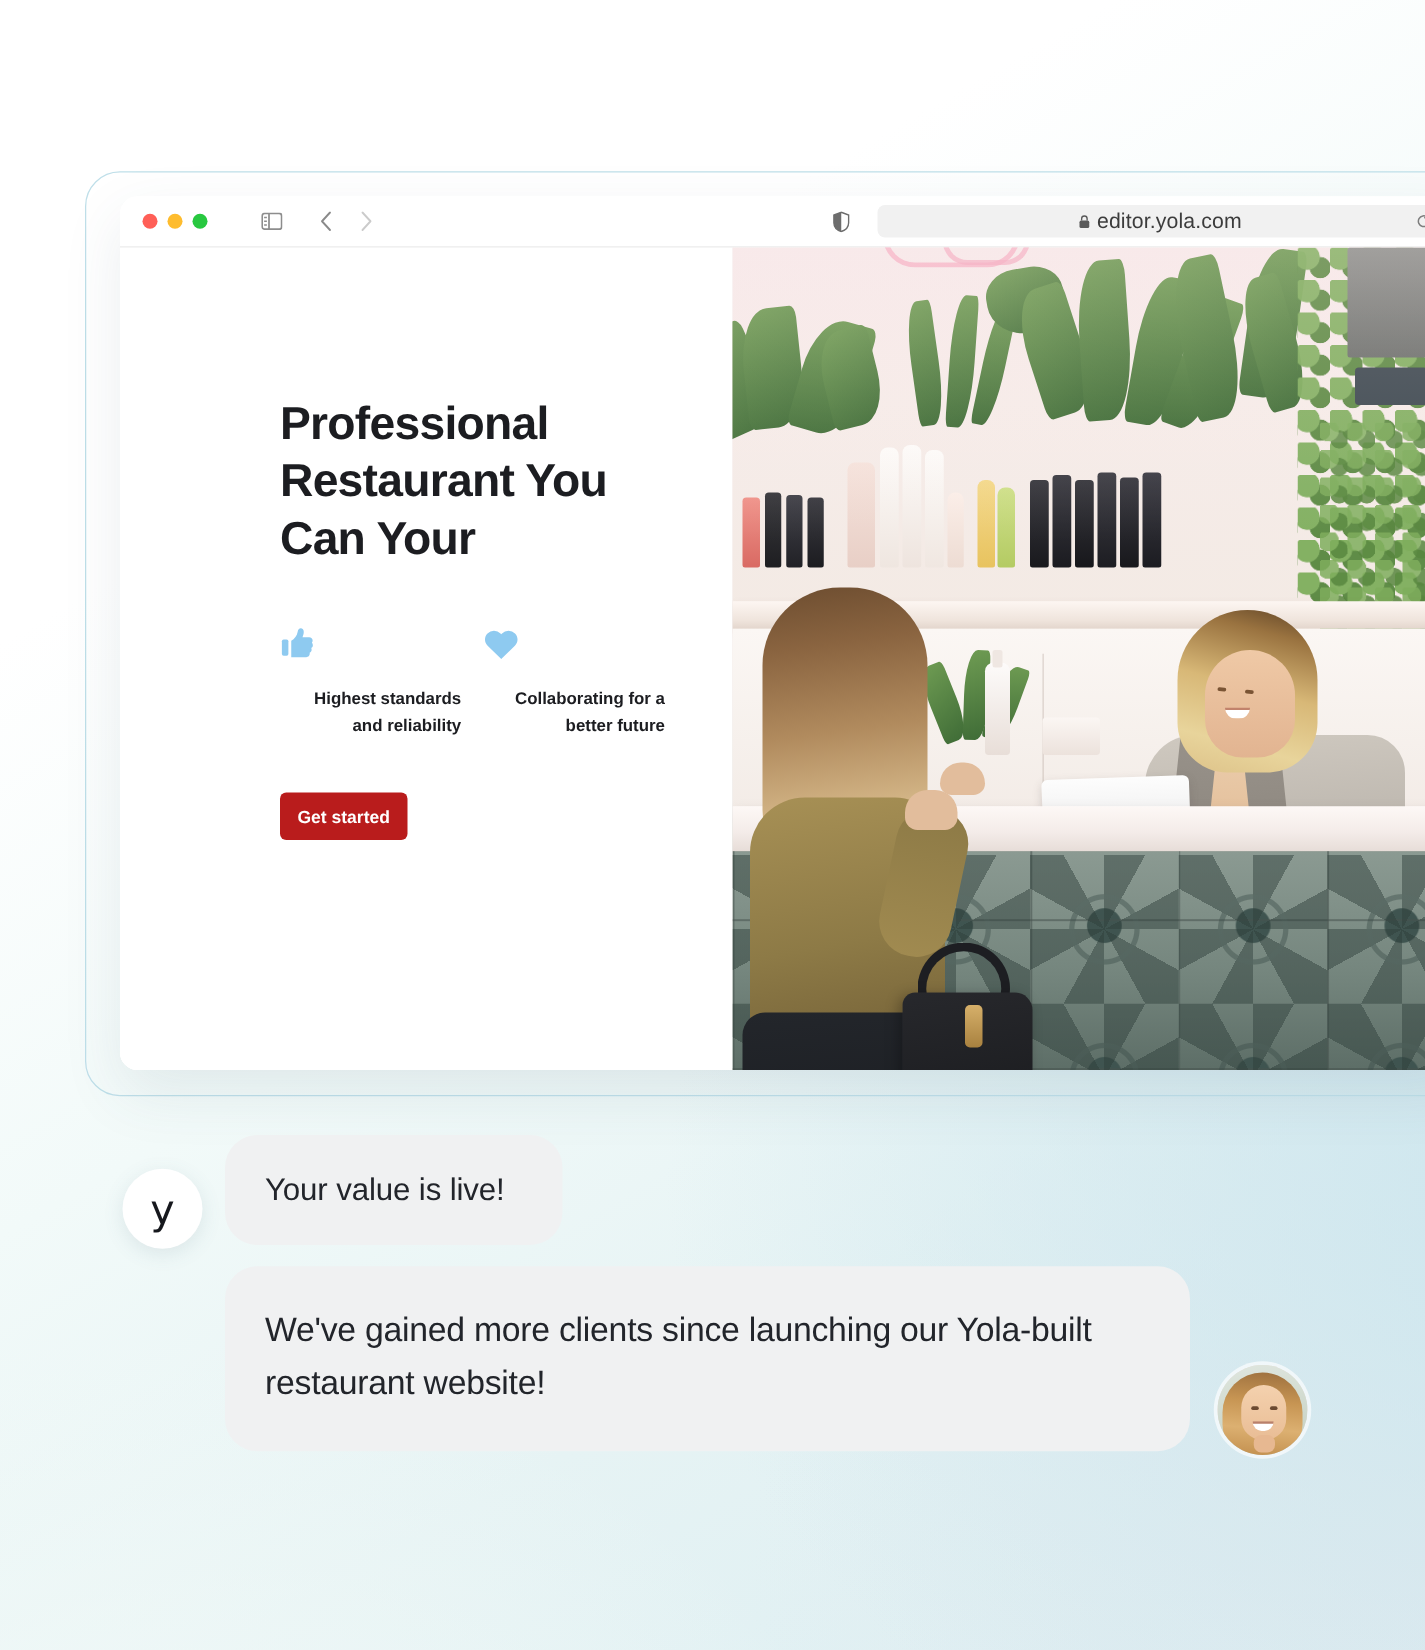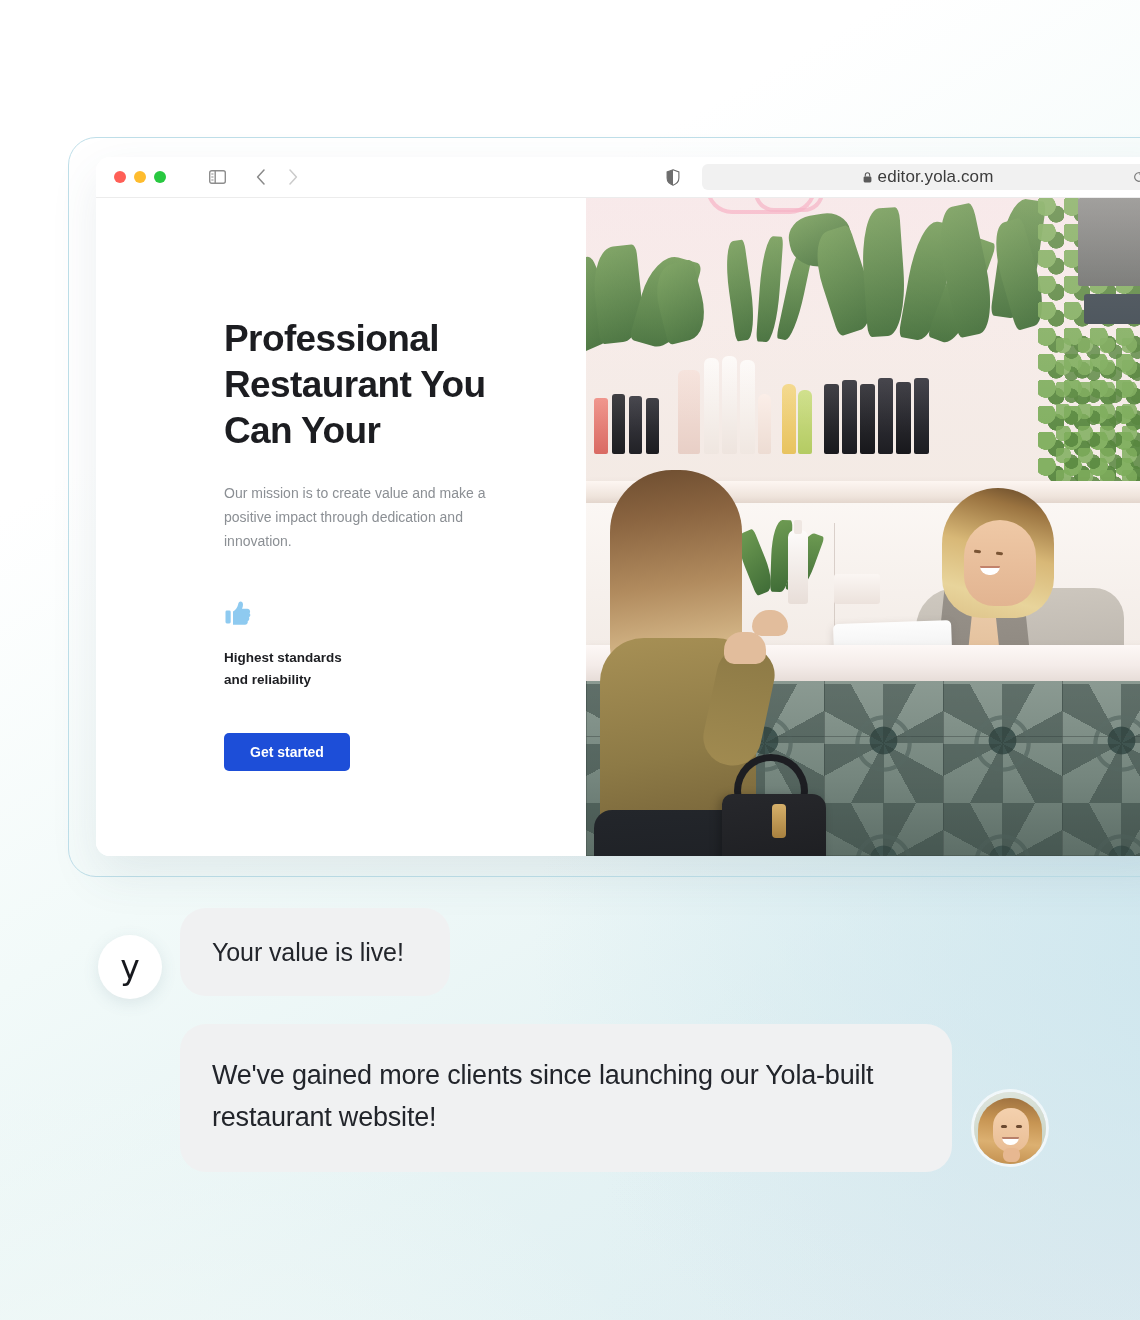--- a/index.html
+++ b/index.html
@@ -140,40 +140,41 @@
     font-size: 14px;
     line-height: 24px;
     color: #8b8f94;
     max-width: 285px;
   }
 
   .features {
     margin-top: 44px;
     display: flex;
     gap: 1px;
+    text-align: right;
   }
   .feature { width: 162px; }
   .feature-icon { color: #8ecaf0; height: 30px; display: flex; align-items: flex-end; }
   .feature-label {
     margin-top: 20px;
     font-size: 13.5px;
     line-height: 22px;
     font-weight: 700;
     color: #1c1d21;
     max-width: 145px;
   }
 
   .cta {
     margin-top: 42px;
     display: inline-flex;
     align-items: center;
     justify-content: center;
     height: 38px;
-    padding: 0 26px;
-    background: #1d4ed8;
+    padding: 0 14px;
+    background: #b91c1c;
     color: #ffffff;
     font-size: 14px;
     font-weight: 700;
     border: none;
     border-radius: 5px;
     cursor: pointer;
     font-family: "Liberation Sans", sans-serif;
   }
 
   
@@ -402,21 +403,21 @@
     height: 88px;
     display: flex;
     align-items: center;
     padding-left: 32px;
     font-size: 25px;
     letter-spacing: -0.1px;
   }
   .bubble-2 {
     position: absolute;
     left: 180px;
-    top: 124px;
+    top: 113px;
     width: 772px;
     padding: 30px 36px 34px 32px;
     font-size: 27px;
     line-height: 42px;
     letter-spacing: -0.2px;
   }
 
   .user-avatar {
     position: absolute;
     left: 974px;
@@ -521,34 +522,41 @@
           <path d="M9.3 0.6v2.5H6.8" stroke="currentColor" stroke-width="1.2" stroke-linecap="round" stroke-linejoin="round"></path>
         </svg>
       </span>
     </div>
   </div>
 
   <div class="site">
 
     <div class="hero-left">
       <h1 class="hero-title">Professional Restaurant You Can Your</h1>
-      <p class="hero-sub">Our mission is to create value and make a positive impact through dedication and innovation.</p>
 
       <div class="features">
 
         <div class="feature">
           <div class="feature-icon">
             <svg width="28" height="28" viewBox="0 0 28 28" fill="currentColor">
               <rect x="1.5" y="11.5" width="5.2" height="13" rx="1.4"></rect>
               <path d="M9 12.6c2.6-1.6 4.6-4.2 5.1-7.1.3-1.8 1.2-2.9 2.5-2.9 1.4 0 2.4 1.1 2.4 2.8 0 1.5-.4 3-1 4.3h5.3c1.6 0 2.8 1.2 2.8 2.7 0 .7-.2 1.3-.6 1.8.5.5.8 1.2.8 1.9 0 1-.5 1.8-1.3 2.3.2.4.3.9.3 1.3 0 1.1-.6 2-1.6 2.4.1.3.1.6.1.9 0 1.5-1.2 2.7-2.8 2.7H9V12.6Z"></path>
             </svg>
           </div>
           <div class="feature-label">Highest standards and reliability</div>
         </div>
 
+        <div class="feature">
+          <div class="feature-icon">
+            <svg width="28" height="26" viewBox="0 0 28 26" fill="currentColor">
+              <path d="M14 25.2 3.1 14.6C.3 11.9.3 7.5 3 4.8a7.3 7.3 0 0 1 10.4 0l.6.6.6-.6a7.3 7.3 0 0 1 10.4 0c2.7 2.7 2.7 7.1-.1 9.8L14 25.2Z"></path>
+            </svg>
+          </div>
+          <div class="feature-label">Collaborating for a better future</div>
+        </div>
 
       </div>
 
       <button class="cta">Get started</button>
     </div>
 
     <div class="hero-photo">
 
       <div class="hp wall-top"></div>
       <div class="hp neon" style="left:120px; top:-10px;"></div>

